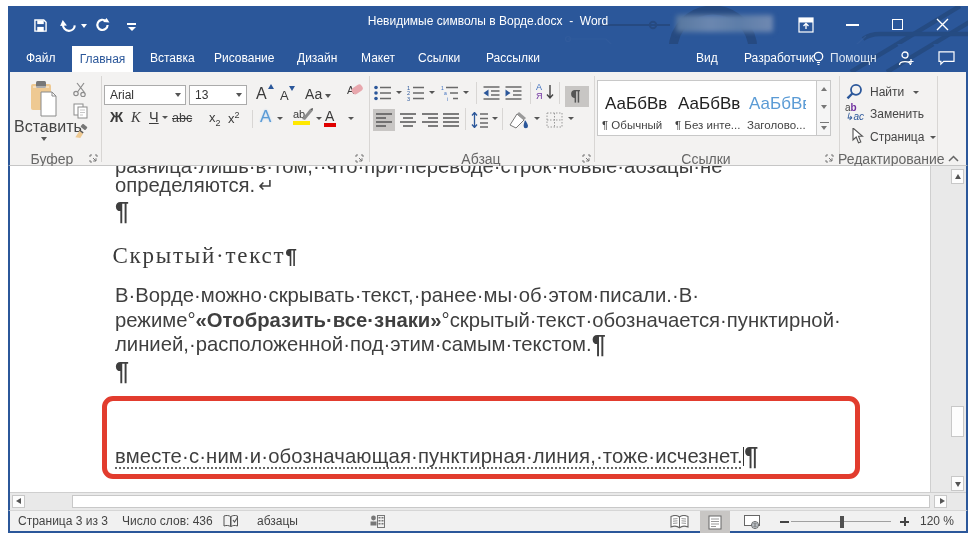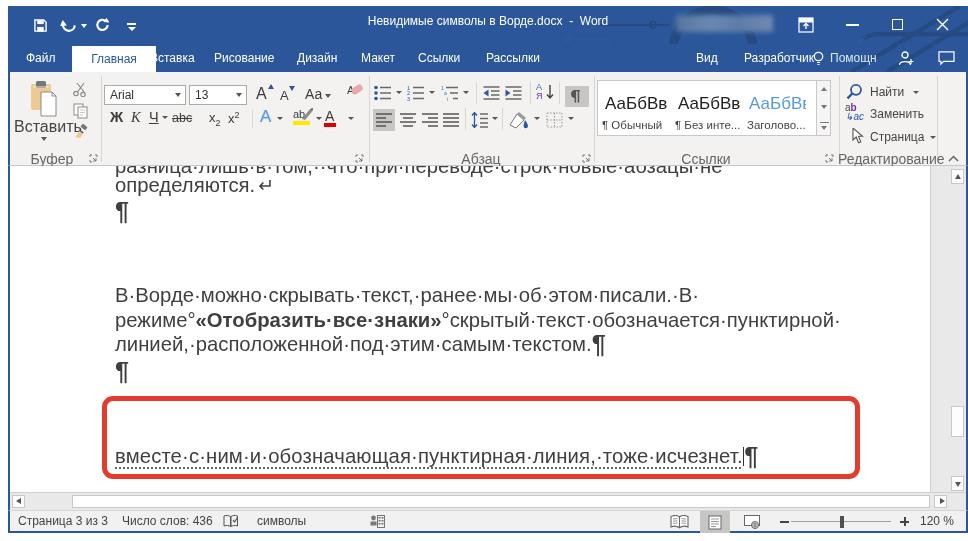--- a/index.html
+++ b/index.html
@@ -93,21 +93,21 @@
   </svg>
 </div>
 <div class="abs" id="tabrow">
   <svg class="abs" style="left:0;top:0;" width="960" height="28" viewBox="0 0 960 28">
     <g stroke="#254a80" stroke-width="4.5" fill="none" opacity="0.9">
       <path d="M889.2 0 L842.9 28"></path>
       <path d="M925.2 0 L878.9 28"></path>
     </g>
   </svg>
   <div class="tab" style="left:18px;">Файл</div>
-  <div class="tab" id="tab-home" style="left:64px;width:84px;text-align:center;">Главная</div>
+  <div class="tab" id="tab-home" style="left:64px;width:61px;text-align:center;">Главная</div>
   <div class="tab" style="left:142px;">Вставка</div>
   <div class="tab" style="left:206px;">Рисование</div>
   <div class="tab" style="left:289px;text-align:right;">Дизайн</div>
   <div class="tab" style="left:353px;">Макет</div>
   <div class="tab" style="left:410px;">Ссылки</div>
   <div class="tab" style="left:478px;">Рассылки</div>
   <div class="tab" style="left:688px;">Вид</div>
   <div class="tab" style="left:736px;">Разработчик</div>
 
   <svg class="abs" style="left:804px;top:7px;" width="13" height="16" viewBox="0 0 13 16">
@@ -361,20 +361,21 @@
   <div class="abs" style="left:919.5px;top:0;width:36.5px;height:326px;background:#e9e9e9;border-left:1px solid #cfcfcf;"></div>
   <div class="abs" style="left:941px;top:3px;width:13px;height:15px;background:#fdfdfd;border:1px solid #c8c8c8;"></div>
   <div class="abs" style="left:944.5px;top:8px;width:0;height:0;border-left:3.5px solid transparent;border-right:3.5px solid transparent;border-bottom:5px solid #555;"></div>
   <div class="abs" style="left:941px;top:240px;width:13px;height:31px;background:#fdfdfd;border:1px solid #c8c8c8;"></div>
   <div class="abs" style="left:941px;top:310px;width:13px;height:15px;background:#fdfdfd;border:1px solid #c8c8c8;"></div>
   <div class="abs" style="left:944.5px;top:316px;width:0;height:0;border-left:3.5px solid transparent;border-right:3.5px solid transparent;border-top:5px solid #555;"></div>
 
   <div class="abs doc" style="left:105px;top:-11px;">разница·лишь·в·том,··что·при·переводе·строк·новые·абзацы·не</div>
   <div class="abs doc" style="left:105px;top:8.4px;">определяются.<span class="crlf">↵</span></div>
   <div class="abs doc" style="left:105px;top:32.3px;"><span class="p" style="top:4px;">¶</span></div>
+  <div class="abs dochead" style="left:102.5px;top:76.5px;">Скрытый·текст<span style="letter-spacing:0;font-family:'Liberation Sans',sans-serif;font-size:21px;font-weight:bold;">¶</span></div>
   <div class="abs doc" style="left:105px;top:118px;">В·Ворде·можно·скрывать·текст,·ранее·мы·об·этом·писали.·В·</div>
   <div class="abs doc" style="left:105px;top:142.7px;">режиме°<b>«Отобразить·все·знаки»</b>°скрытый·текст·обозначается·пунктирной·</div>
   <div class="abs doc" style="left:105px;top:166.6px;">линией,·расположенной·под·этим·самым·текстом.<span class="p">¶</span></div>
   <div class="abs doc" style="left:105px;top:191px;"><span class="p" style="top:4.5px;">¶</span></div>
 
   <div class="abs" style="left:92px;top:229.8px;width:758px;height:82.8px;border:5px solid #e23c2e;border-radius:11px;"></div>
   <div class="abs doc" style="left:105px;top:279px;"><span class="dotted ls">вместе·с·ним·и·обозначающая·пунктирная·линия,·тоже·исчезнет.</span><span style="display:inline-block;width:1.5px;height:19px;background:#333;vertical-align:-3px;"></span><span class="p">¶</span></div>
 </div>
 <div class="abs" id="hscroll">
   <div class="abs" style="left:0;top:0;width:956px;height:18px;background:#e9e9e9;border-top:1px solid #cfcfcf;"></div>
@@ -385,21 +386,21 @@
   <div class="abs" style="left:929.5px;top:5.5px;width:0;height:0;border-top:3.5px solid transparent;border-bottom:3.5px solid transparent;border-left:5px solid #555;"></div>
 </div>
 <div class="abs" id="statusbar">
   <div class="abs stxt" style="left:8px;top:3px;">Страница 3 из 3</div>
   <div class="abs stxt" style="left:112px;top:3px;">Число слов: 436</div>
   <svg class="abs" style="left:213px;top:4px;" width="16" height="13" viewBox="0 0 16 13">
     <path d="M1 1 C3.5 0 6 0.5 7.5 1.5 L7.5 11.5 C6 10.5 3.5 10 1 11 Z" fill="none" stroke="#555" stroke-width="1"></path>
     <path d="M14.5 1 C12 0 9.5 0.5 8 1.5 L8 11.5 C9.5 10.5 12 10 14.5 11 Z" fill="none" stroke="#555" stroke-width="1"></path>
     <path d="M10 5 L11.5 7 L14.5 2.5" fill="none" stroke="#555" stroke-width="1.2"></path>
   </svg>
-  <div class="abs stxt" style="left:247px;top:3px;">символы</div>
+  <div class="abs stxt" style="left:247px;top:3px;">абзацы</div>
   <svg class="abs" style="left:360px;top:4px;" width="15" height="13" viewBox="0 0 15 13">
     <circle cx="3.5" cy="3" r="2.4" fill="#777"></circle>
     <rect x="0.5" y="6.5" width="6" height="4" fill="#777"></rect>
     <rect x="7.5" y="0.5" width="7" height="12" fill="none" stroke="#777"></rect>
     <g fill="#777">
         <rect x="8.5" y="2" width="2" height="1.5"></rect>
         <rect x="11.5" y="2" width="2" height="1.5"></rect>
         <rect x="8.5" y="5" width="2" height="1.5"></rect>
         <rect x="11.5" y="5" width="2" height="1.5"></rect>
         <rect x="8.5" y="8" width="2" height="1.5"></rect>

